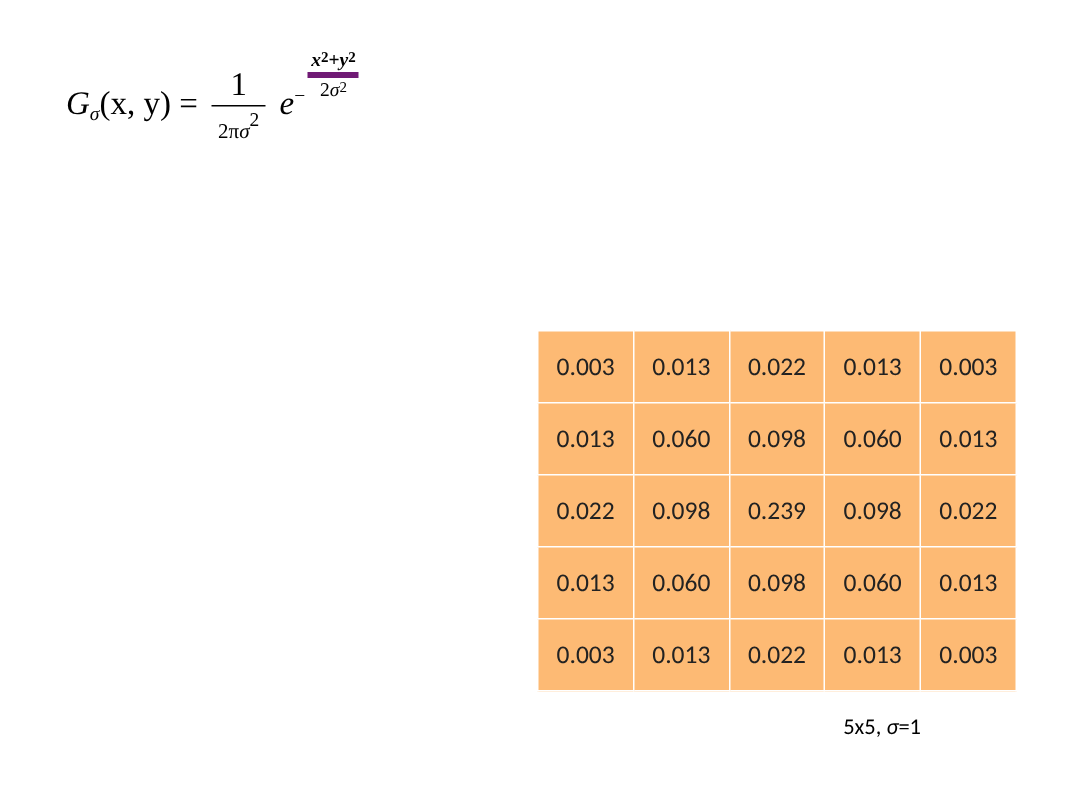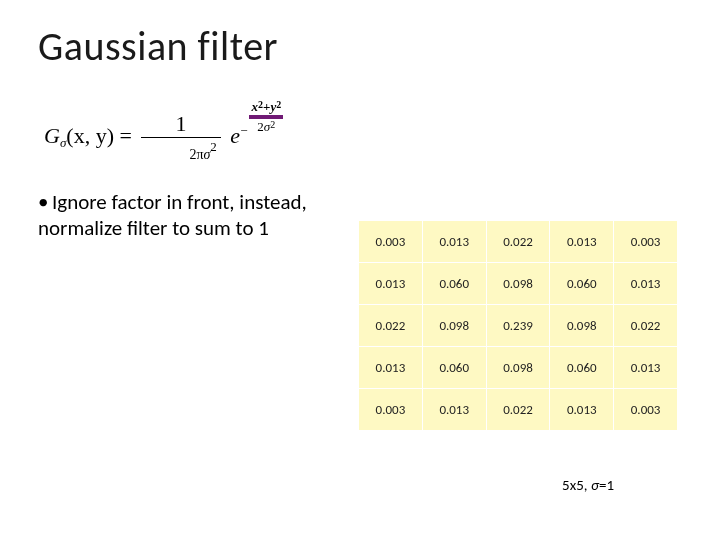--- a/index.html
+++ b/index.html
@@ -44,21 +44,20 @@
   .formula .frac .num {
     display: block;
     border-bottom: 1px solid #000;
     padding: 0 4px;
     line-height: 1.2;
   }
   .formula .frac .den {
     display: block;
     padding: 0 4px;
     line-height: 1.4;
-    margin-left: 44px;
   }
   .formula .den-small { font-size: 14px; }
   .formula .expfrac {
     display: inline-block;
     vertical-align: 12px;
     font-size: 13px;
     text-align: center;
     margin-left: 2px;
   }
   .formula .expfrac .num {
@@ -84,22 +83,22 @@
   }
   .table-wrap {
     position: absolute;
     right: 42px;
     top: 220px;
     width: 320px;
   }
   table.kernel {
     border-collapse: collapse;
     width: 100%;
-    background: #fef9c3;
-    font-size: 13px;
+    background: #fdba74;
+    font-size: 17px;
   }
   table.kernel td {
     border-top: 1px solid #fff;
     border-bottom: 1px solid #fff;
     border-left: 1px solid #fff;
     border-right: 1px solid #fff;
     padding: 13px 0;
     text-align: center;
     width: 20%;
     color: #222;
@@ -109,43 +108,39 @@
     right: 106px;
     top: 476px;
     font-size: 15px;
   }
 </style>
 </head>
 <body>
 
 <div class="slide">
 
-  <h1 class="title">Gaussian filter</h1>
 
   <div class="formula">
     <span style="font-style:italic">G</span><span class="sub" style="font-style:italic">σ</span><span>(x, y) = </span>
     <span class="frac">
       <span class="num">1</span>
       <span class="den den-small">
         <span>2π</span><span style="font-style:italic">σ</span><span class="sup">2</span>
       </span>
     </span>
     <span style="font-style:italic">e</span><span class="sup">−</span><span class="expfrac">
       <span class="num">
         <span style="font-style:italic">x</span><span class="expsup">2</span><span>+</span><span style="font-style:italic">y</span><span class="expsup">2</span>
       </span>
       <span class="den">
         <span>2</span><span style="font-style:italic">σ</span><span class="expsup">2</span>
       </span>
     </span>
   </div>
 
-  <div class="bullet-block">
-    <span class="dot">•</span><span>Ignore factor in front, instead, normalize filter to sum to 1</span>
-  </div>
 
   <div class="table-wrap">
     <table class="kernel">
       <tbody>
         <tr>
           <td>0.003</td>
           <td>0.013</td>
           <td>0.022</td>
           <td>0.013</td>
           <td>0.003</td>

